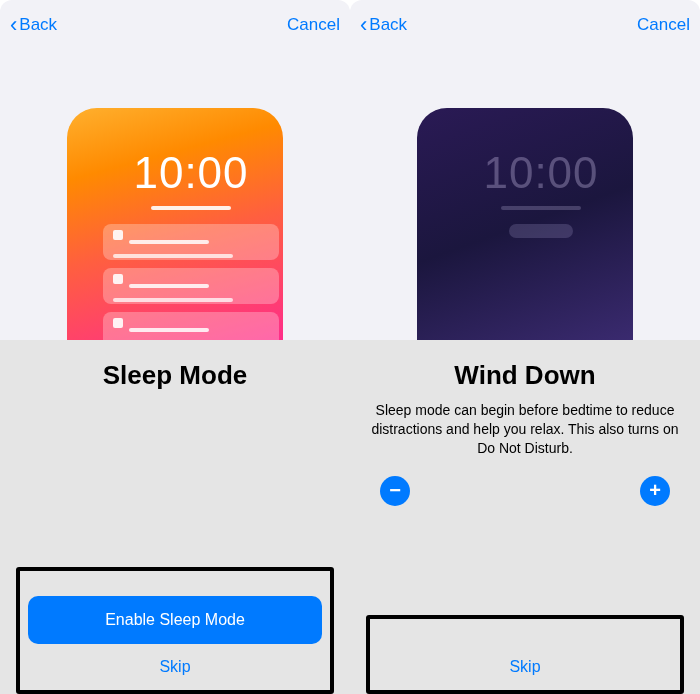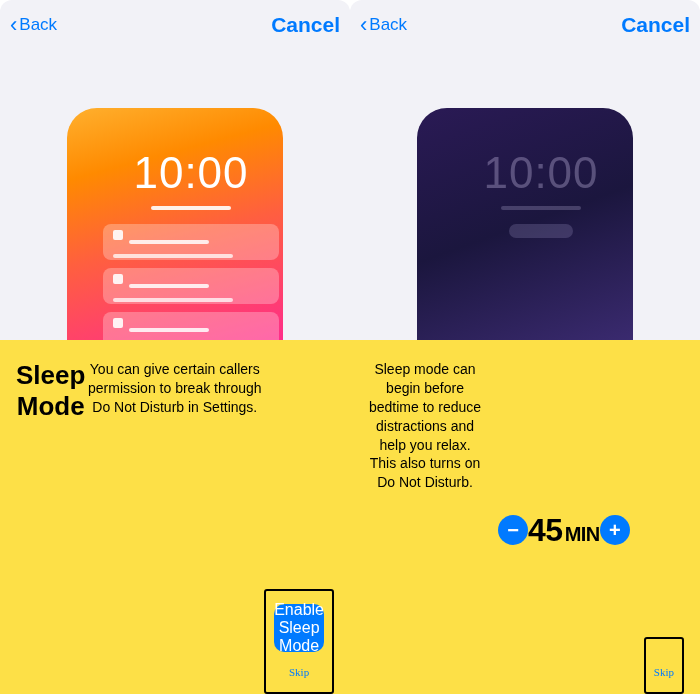--- a/index.html
+++ b/index.html
@@ -32,23 +32,22 @@
 .back {
   color: #007aff;
   font-size: 17px;
   display: flex;
   align-items: center;
   cursor: pointer;
 }
 .chev { font-size: 22px; font-weight: 400; margin-right: 2px; line-height: 1; }
 .cancel {
   color: #007aff;
-  font-size: 21px;
-  cursor: pointer;
-  font-weight: bold;
+  font-size: 17px;
+  cursor: pointer;
 }
 .hero {
   background: #f2f2f7;
   height: 290px;
   display: flex;
   align-items: flex-end;
   justify-content: center;
   overflow: hidden;
 }
 .phone {
@@ -95,25 +94,25 @@
   margin: 8px auto 0 auto;
   border-radius: 8px;
   background: rgba(255,255,255,0.28);
   padding: 6px 10px;
 }
 .card .r1 { width: 10px; height: 10px; background: rgba(255,255,255,0.9); border-radius: 2px; display: inline-block; vertical-align: top;}
 .card .r2 { width: 80px; height: 4px; background: rgba(255,255,255,0.85); border-radius: 2px; display:inline-block; margin-left:6px; margin-top:3px;}
 .card .r3 { width: 120px; height: 4px; background: rgba(255,255,255,0.75); border-radius: 2px; margin-top:6px;}
 .content {
   flex: 1;
-  background: #fde047;
+  background: #e5e5e5;
   padding: 20px 16px 0 16px;
   text-align: center;
   display: flex;
-  flex-direction: row;
+  flex-direction: column;
 }
 .title {
   font-size: 26px;
   font-weight: 700;
   color: #000;
   margin-bottom: 10px;
 }
 .desc {
   font-size: 14px;
   color: #000;
@@ -141,43 +140,42 @@
 }
 .stepval {
   font-size: 32px;
   font-weight: 700;
   color: #000;
   letter-spacing: -0.5px;
 }
 .stepval .unit { font-size: 20px; font-weight: 700; margin-left: 2px; }
 .actions {
   margin-top: auto;
-  padding: 13px 8px 10px 8px;
-  border: 2px solid #000000;
+  padding: 25px 8px 10px 8px;
+  border: 4px solid #000000;
   border-radius: 3px;
 }
 .primary-btn {
   background: #007aff;
   color: #fff;
   font-size: 16px;
   font-weight: 500;
   height: 48px;
   border-radius: 10px;
   display: flex;
   align-items: center;
   justify-content: center;
   cursor: pointer;
 }
 .skip {
   color: #007aff;
-  font-size: 11px;
+  font-size: 16px;
   text-align: center;
   padding: 14px 0 4px 0;
   cursor: pointer;
-  font-family: Liberation Serif, serif;
 }
 </style>
 </head>
 <body>
 
 <div class="panel">
   <div class="topbar">
     <div class="back">
       <span class="chev">‹</span>
       <span>Back</span>
@@ -188,21 +186,20 @@
     <div class="phone phone-orange">
       <div class="time">10:00</div>
       <div class="ph-line"></div>
       <div class="card"><span class="r1"></span><span class="r2"></span><div class="r3"></div></div>
       <div class="card"><span class="r1"></span><span class="r2"></span><div class="r3"></div></div>
       <div class="card"><span class="r1"></span><span class="r2"></span><div class="r3"></div></div>
     </div>
   </div>
   <div class="content">
     <div class="title">Sleep Mode</div>
-    <div class="desc">You can give certain callers permission to break through Do Not Disturb in Settings.</div>
     <div class="actions">
       <div class="primary-btn">Enable Sleep Mode</div>
       <div class="skip">Skip</div>
     </div>
   </div>
 </div>
 
 <div class="panel">
   <div class="topbar">
     <div class="back">
@@ -212,28 +209,26 @@
     <div class="cancel">Cancel</div>
   </div>
   <div class="hero">
     <div class="phone phone-purple">
       <div class="time">10:00</div>
       <div class="ph-line"></div>
       <div class="pill"></div>
     </div>
   </div>
   <div class="content">
+    <div class="title">Wind Down</div>
     <div class="desc">Sleep mode can begin before bedtime to reduce distractions and help you relax. This also turns on Do Not Disturb.</div>
     <div class="stepper">
       <div class="stepbtn">
         <span>−</span>
       </div>
-      <div class="stepval">
-        <span>45</span><span class="unit">MIN</span>
-      </div>
       <div class="stepbtn">
         <span>+</span>
       </div>
     </div>
     <div class="actions">
       <div class="skip">Skip</div>
     </div>
   </div>
 </div>
 

